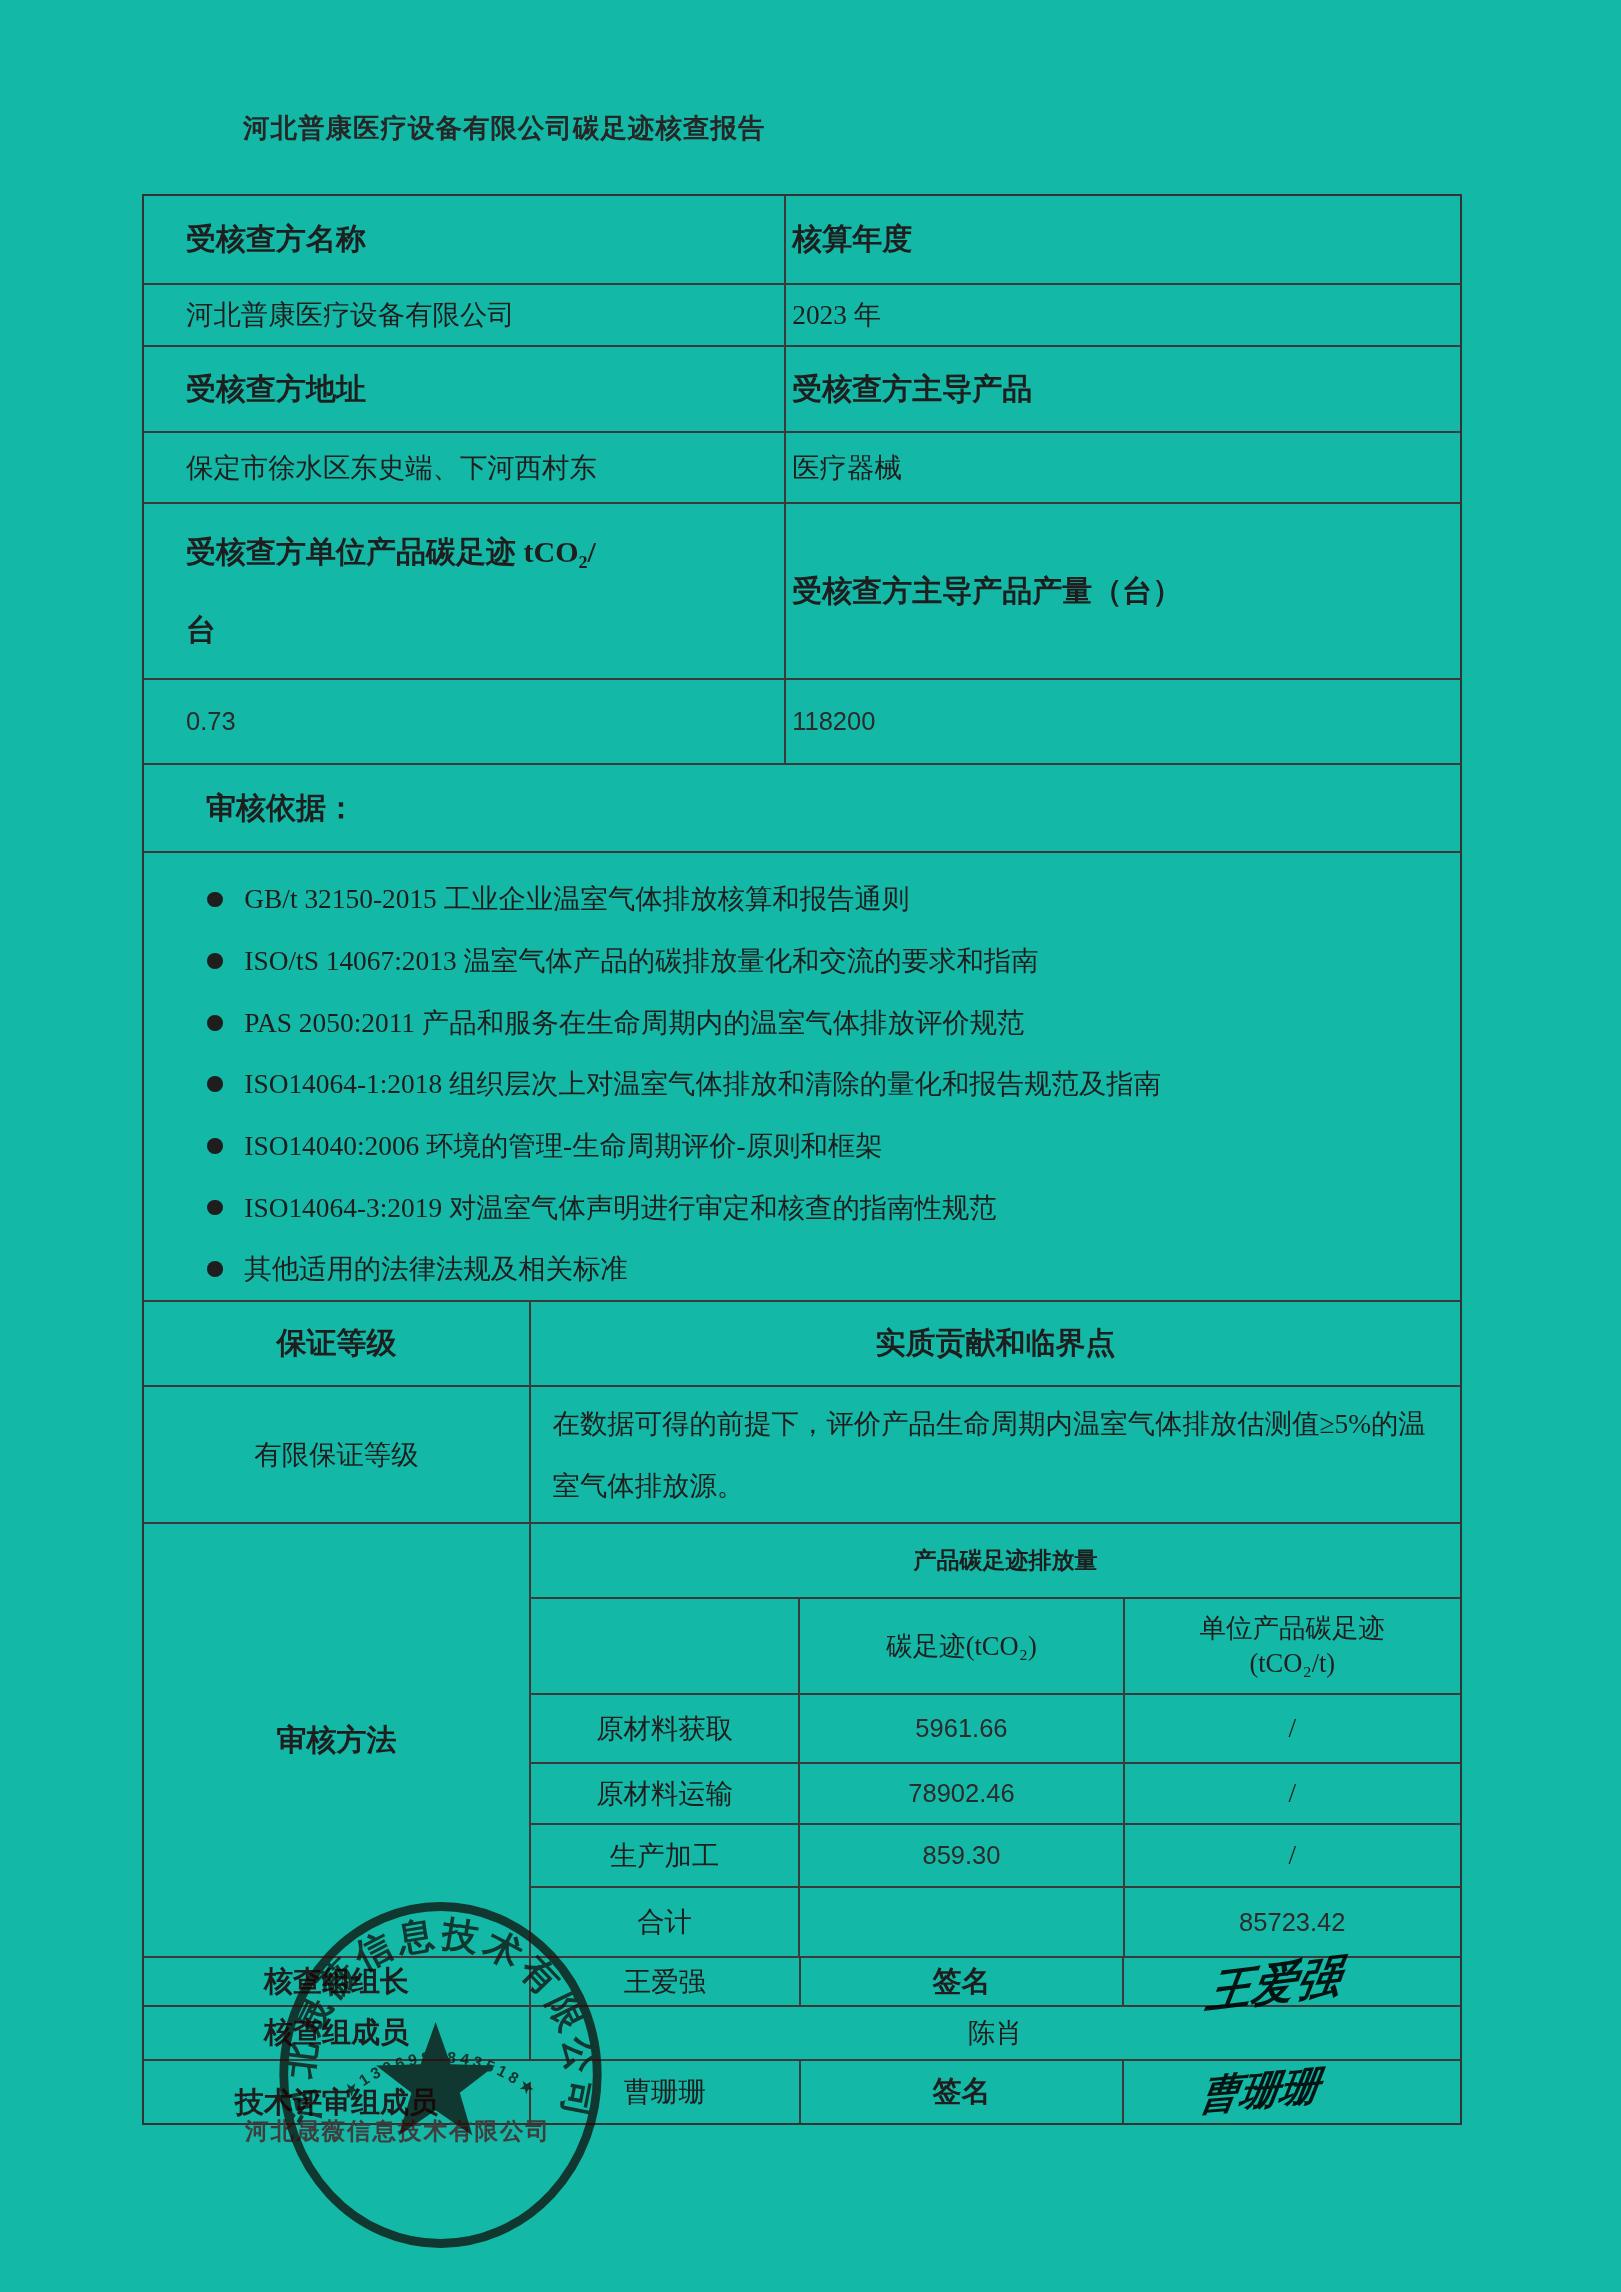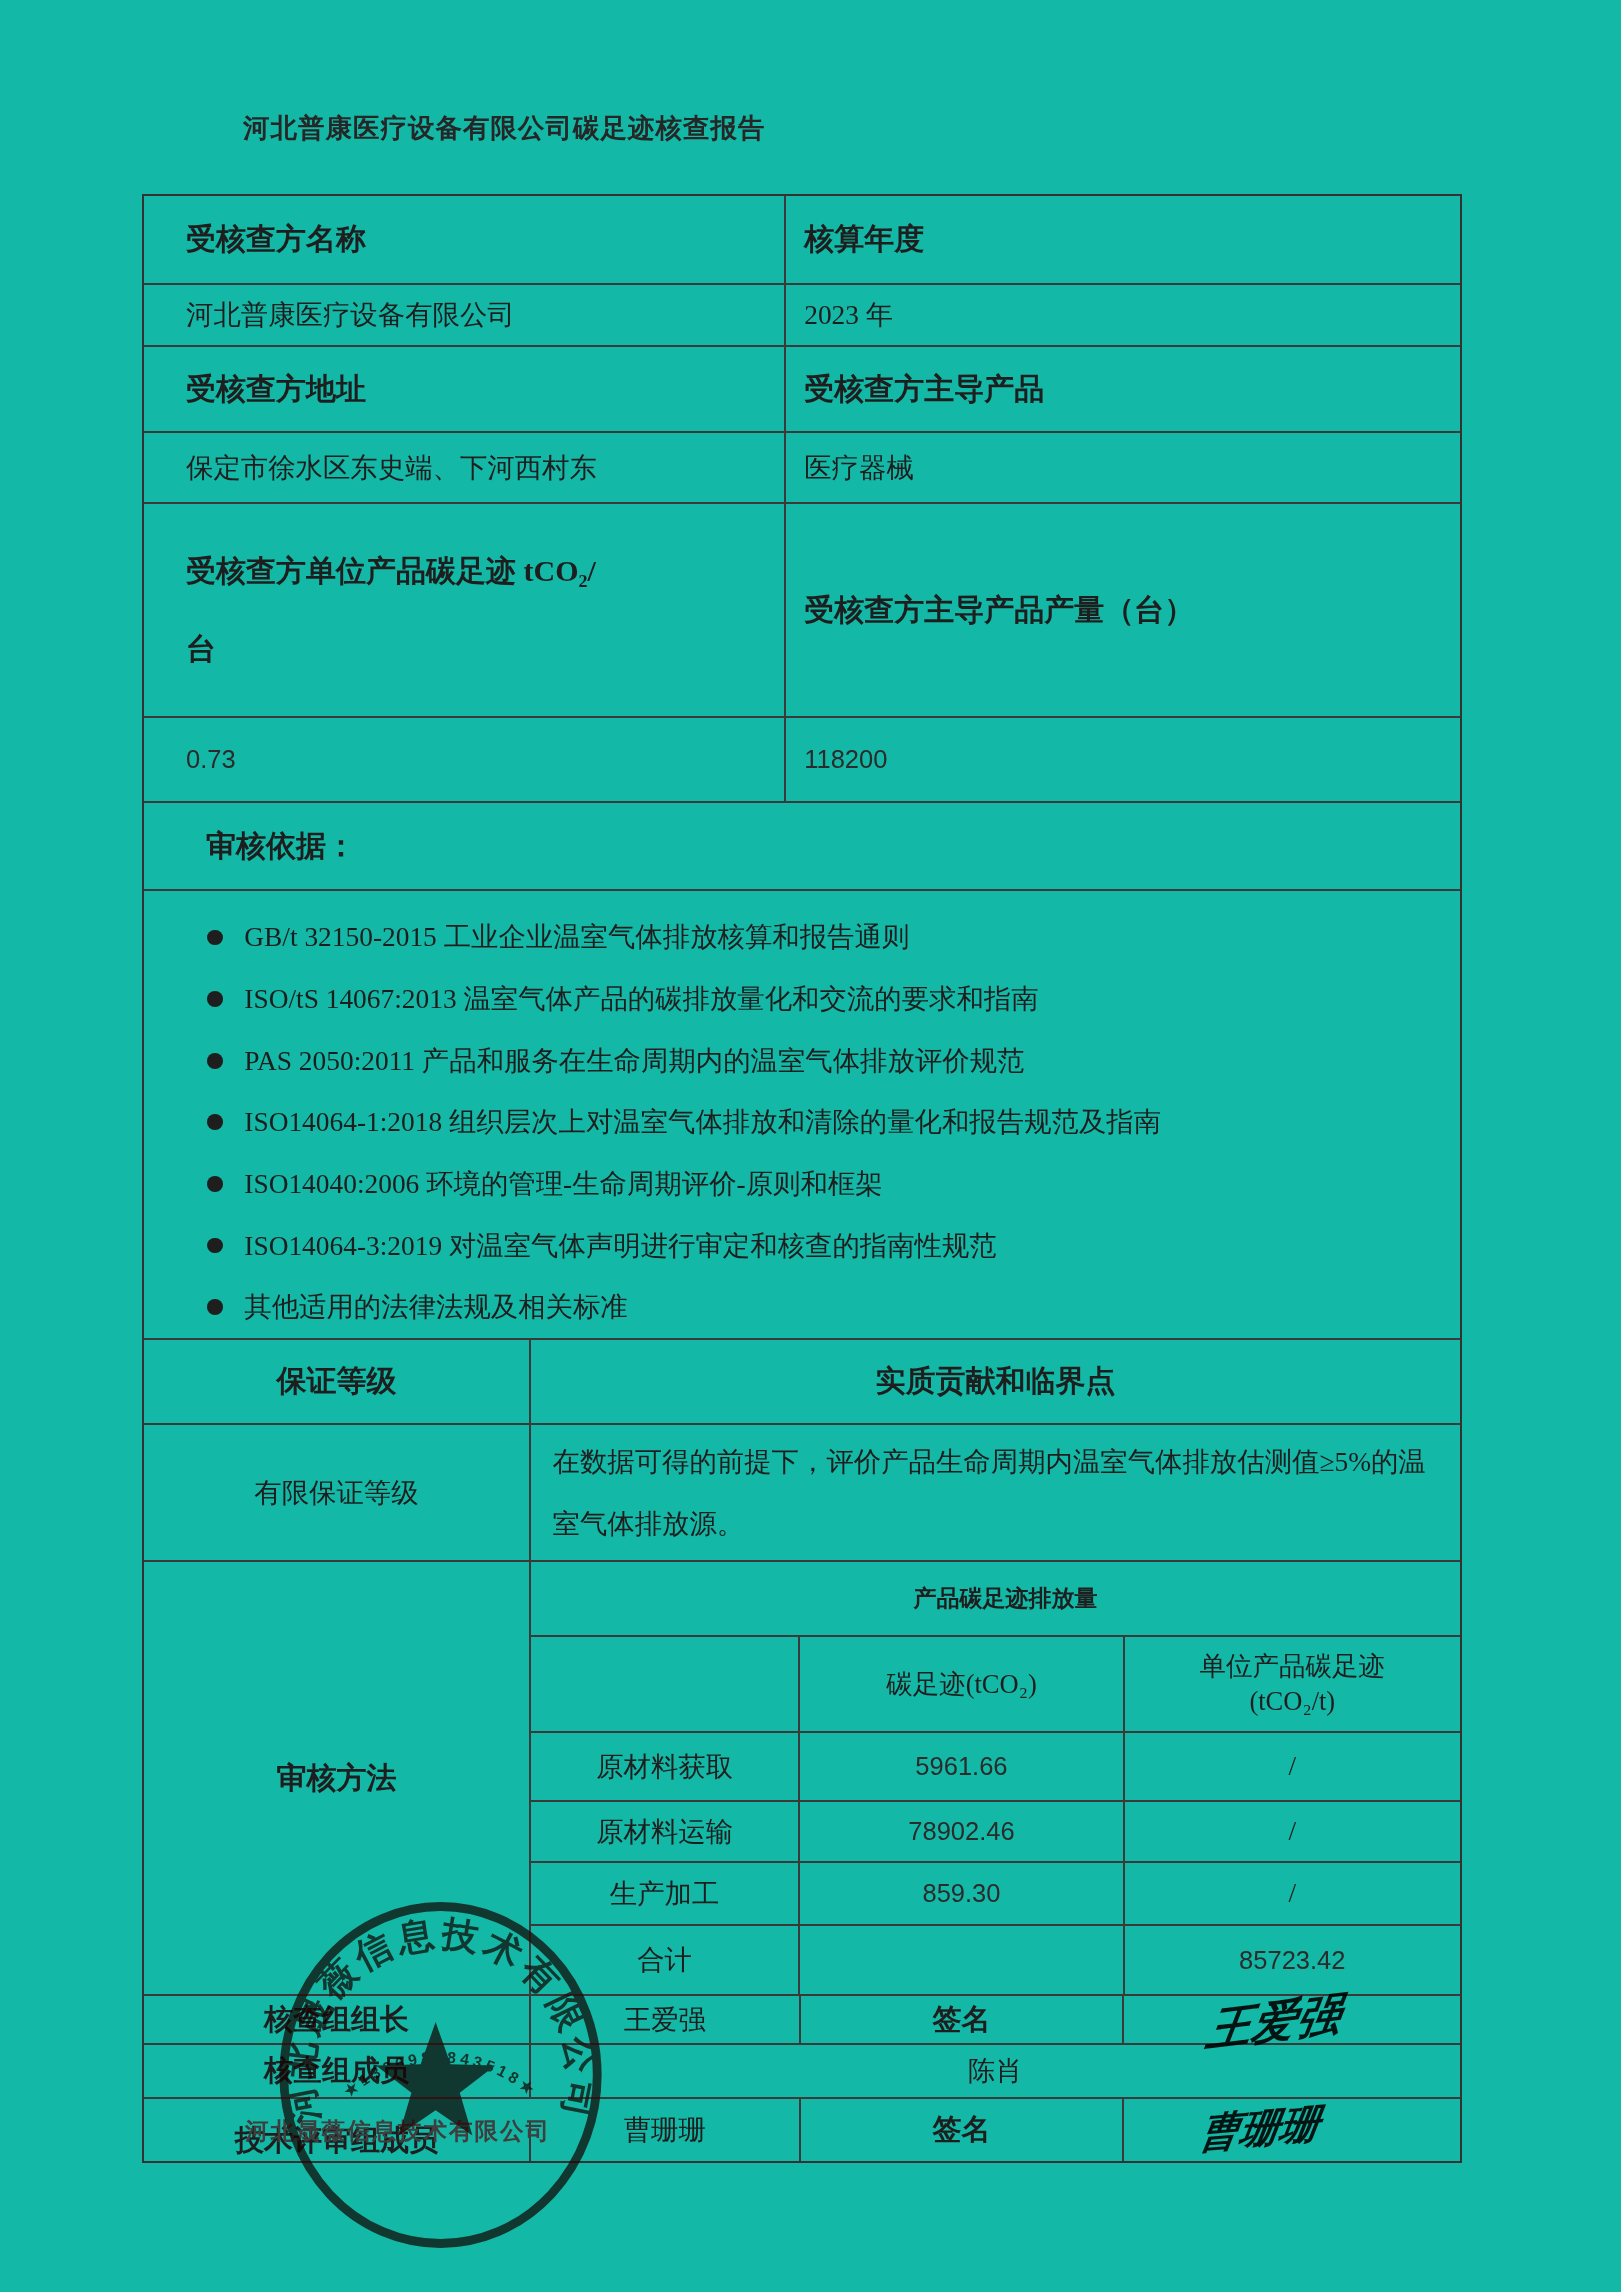--- a/index.html
+++ b/index.html
@@ -16,35 +16,35 @@
     position:absolute; left:142px; top:194px; width:1316px;
     border:2.9px solid #333; box-sizing:content-box; background:transparent;
   }
   .row { display:flex; border-bottom:2px solid #3a3a3a; box-sizing:border-box; overflow:visible; }
   .row:last-child { border-bottom:none; }
   .cell { box-sizing:border-box; display:flex; align-items:center; overflow:visible; }
   .br { border-right:2px solid #3a3a3a; }
   .bold { font-weight:bold; }
   .center { justify-content:center; text-align:center; }
   .padL { padding-left:42px; }
-  .padL2 { padding-left:18px; }
+  .padL2 { padding-left:6px; }
 
   
   .col-a-left  { width:48.8%; }
   .col-a-right { width:51.2%; }
   .c-left { width:29.4%; }
   .c-rest { width:70.6%; }
   .mc2 { width:20.5%; }
   .mc3 { width:24.6%; }
   .mc4 { width:25.5%; flex:1; }
   .full { width:100%;margin-left:20px; }
 
   
   .h-r1{height:89px;} .h-r2{height:62px;} .h-r3{height:86px;} .h-r4{height:71px;}
-  .h-r5{height:214px;} .h-r6{height:85px;} .h-r7{height:88px;} .h-r8{height:449px;}
+  .h-r5{height:176px;} .h-r6{height:85px;} .h-r7{height:88px;} .h-r8{height:449px;}
   .h-r9{height:85px;} .h-r10{height:137px;}
   .h-r11{height:75px;} .h-r12{height:96px;} .h-r13{height:69px;} .h-r14{height:61px;}
   .h-r15{height:63px;} .h-r16{height:68px;}
   .h-r17{height:49px;} .h-r18{height:54px;} .h-r19{height:62px;}
 
   .fs-label { font-size:30px; }
   .fs-value { font-size:27.4px; }
   .fs-num   { font-family:"Liberation Sans", sans-serif; font-size:25.5px; color:#2b2b2b; }
 
   .twoLineHead { flex-direction:column; justify-content:center; align-items:flex-start; }

